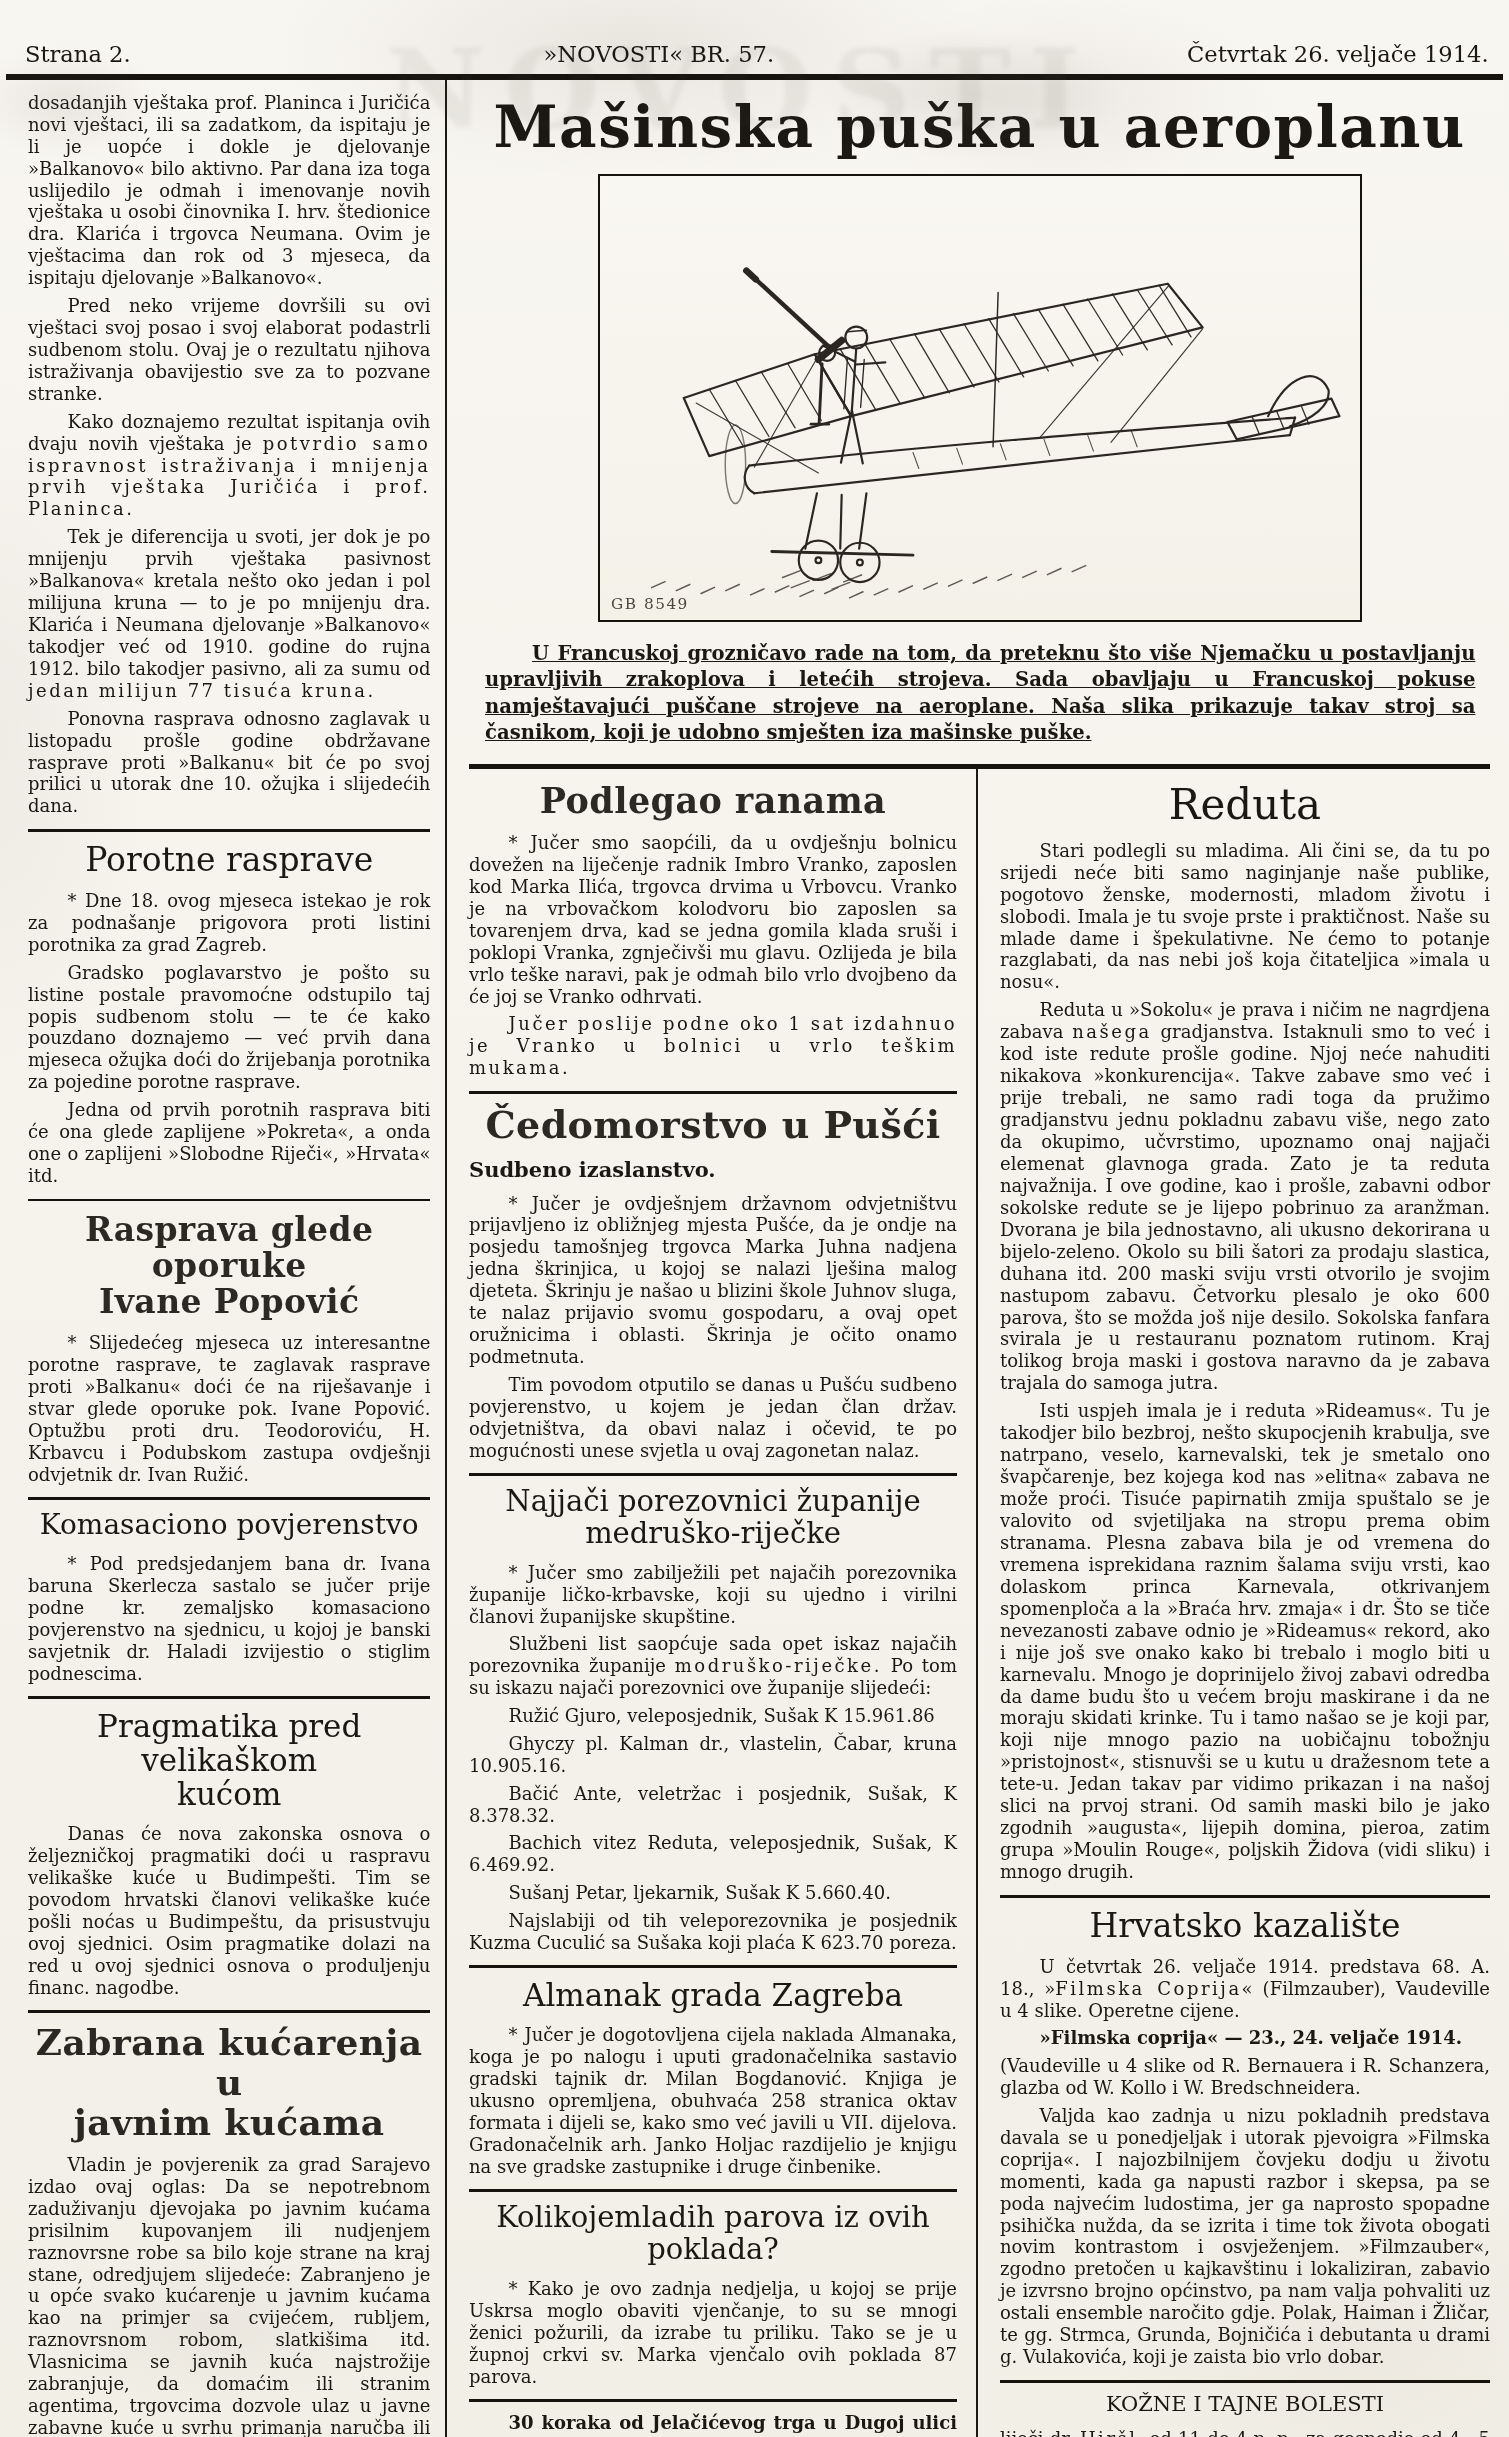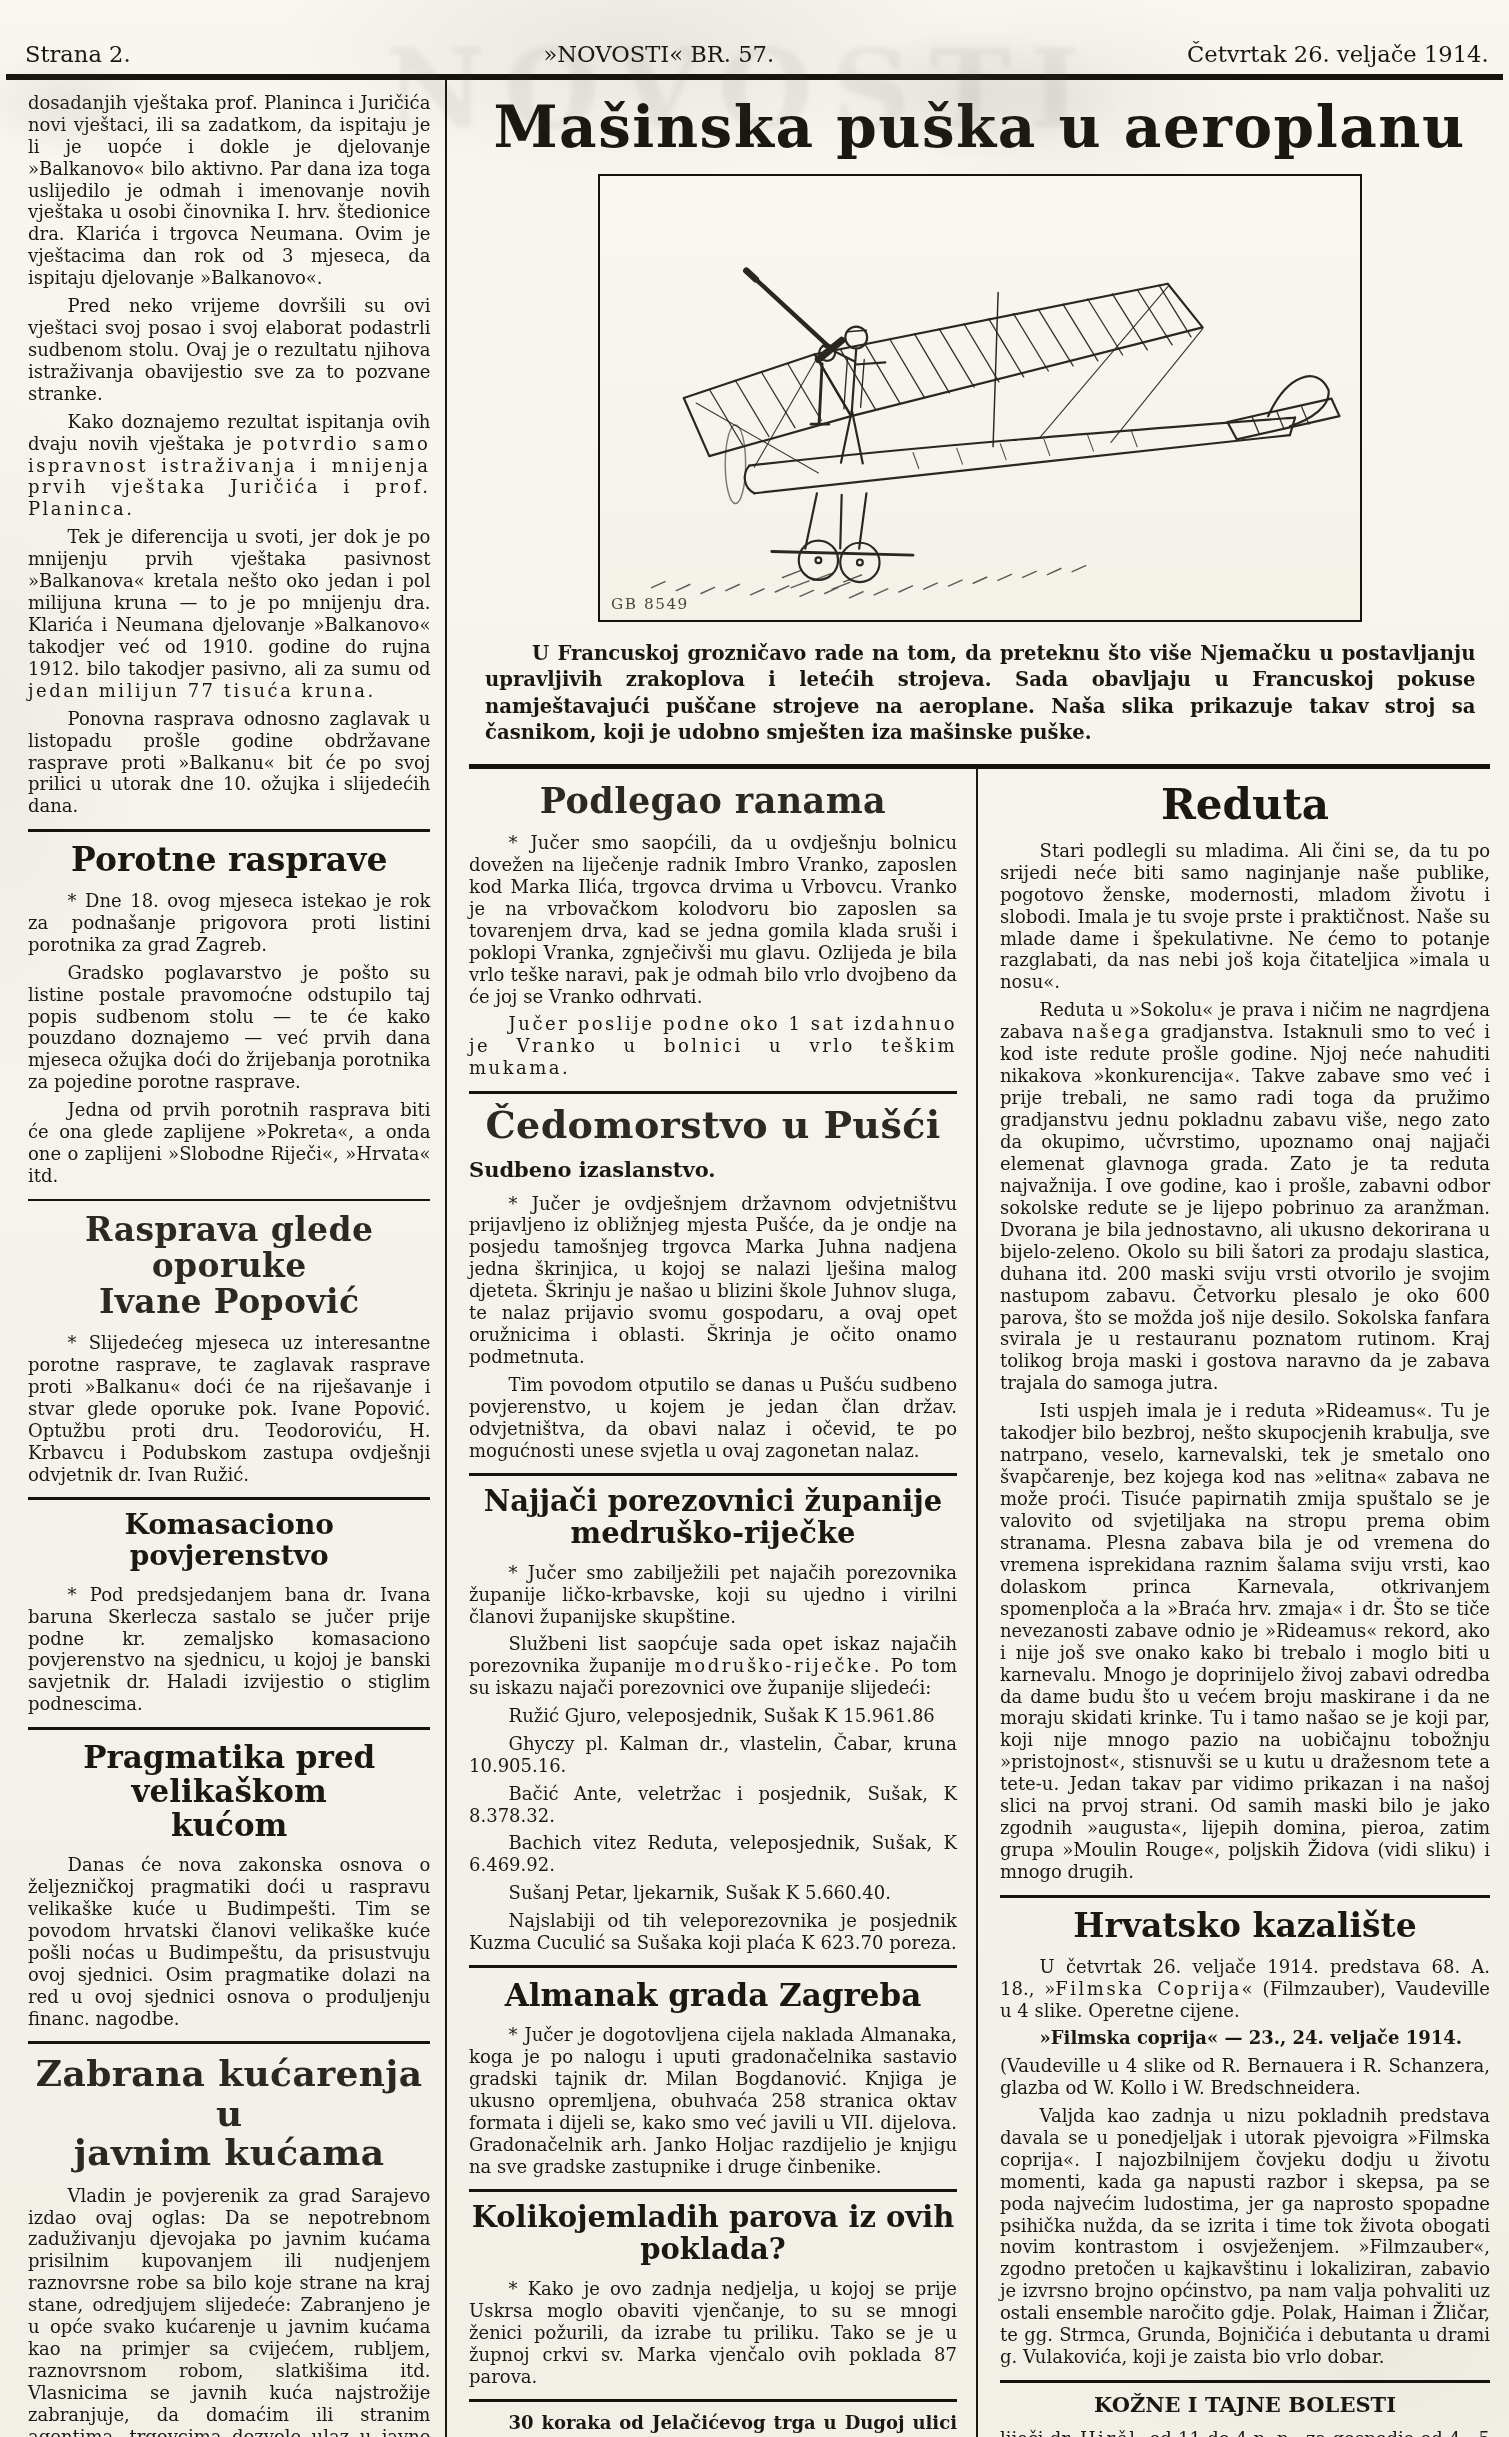--- a/index.html
+++ b/index.html
@@ -49,37 +49,37 @@
     position:relative;width:760px;height:444px;margin:0 auto;
     border:2.9px solid #16130e;
     background:linear-gradient(#f9f7f1,#f4f1e9);
   }
   .corner-mark{
     position:absolute;left:11.6px;bottom:7.3px;
     font-size:15.3px;color:#4d463c;letter-spacing:1.5px;line-height:1.1;white-space:pre-line;
   }
   .caption{
     font-size:19.6px;font-weight:bold;line-height:1.34;
-    text-align:justify;text-indent:2.4em;margin:19px 14.6px 0 16px;
+    text-align:justify;text-indent:2.4em;margin:19px 14.6px 0 16px;text-decoration:underline;
   }
   .feature-rule{height:5.1px;background:#16130e;margin:17.5px 0 0;}
   .cols2{display:flex;flex:1;min-height:0;}
   .col-mid{width:50%;padding:8.7px 19px 0 22px;border-right:2.2px solid #1c1914;}
   .col-right{flex:1;padding:8.7px 19px 0 22px;}
 
   .para{
     font-size:18px;line-height:1.22;text-align:justify;
     margin:0 0 5.8px;text-indent:2.2em;
   }
   .para.noind{text-indent:0;}
   .para.bold{font-weight:bold;}
   .sp{letter-spacing:2.5px;}
   .sect-rule{height:2.9px;background:#16130e;margin:11.6px 0 10.2px;}
   .heading{
-    text-align:center;font-weight:bold;line-height:1.1;
+    text-align:center;font-weight:normal;line-height:1.1;
     margin:4.4px 0 11.6px;
   }
   .heading.lt{font-weight:bold;letter-spacing:0.4px;opacity:0.92;}
   .h34{font-size:21px}.h38{font-size:28px}.h40{font-size:29px}.h42{font-size:31px}
   .h46{font-size:33px}.h48{font-size:35px}.h50{font-size:36px}.h52{font-size:38px}.h56{font-size:42px}
   .subhead{font-weight:bold;font-size:21px;margin:0 0 10.2px;}
   .illus-box svg{display:block;}
 </style>
 </head>
 <body>

